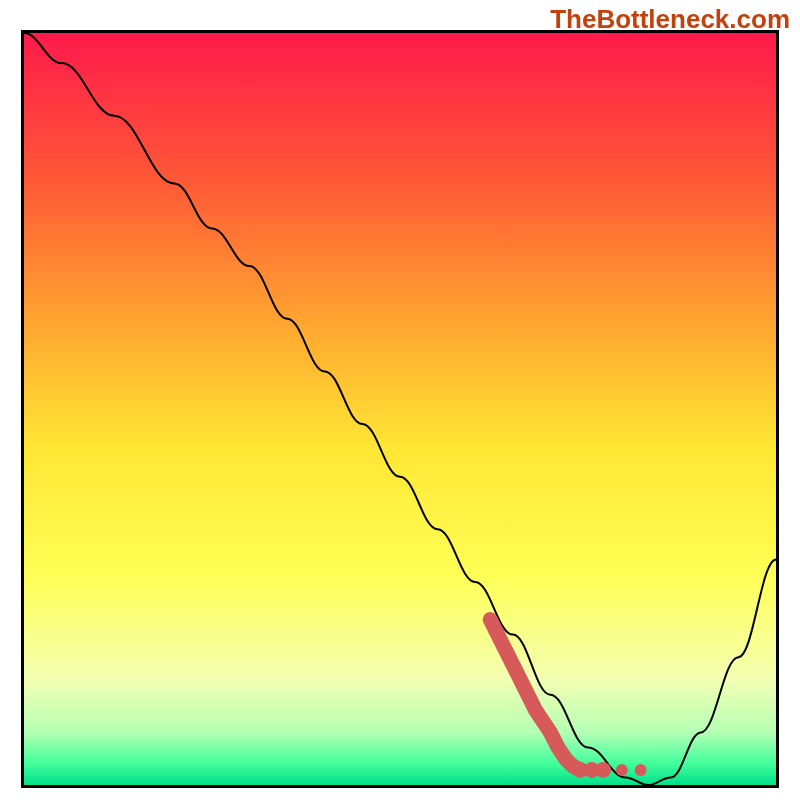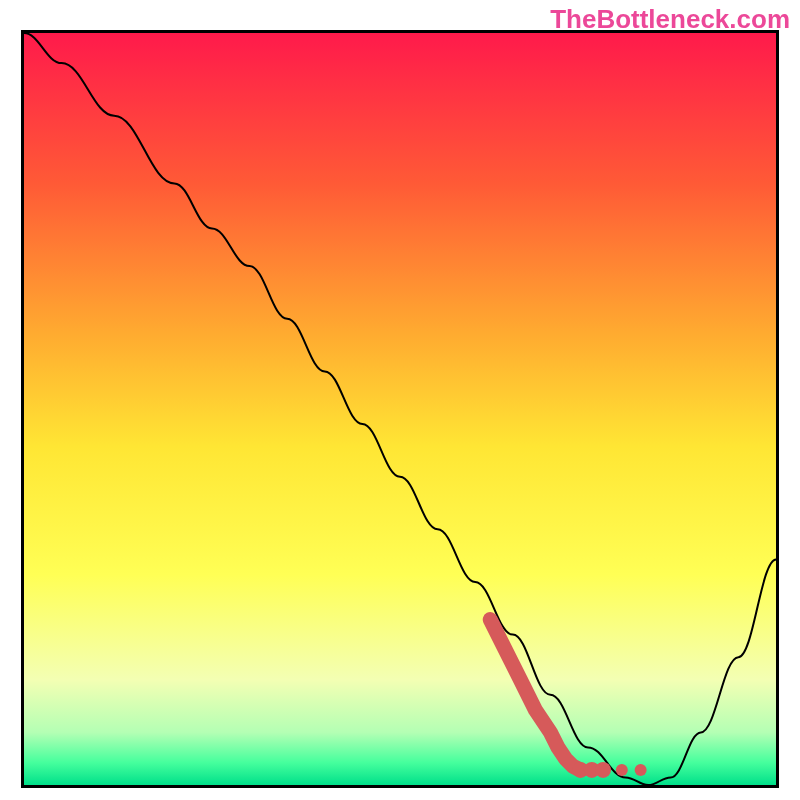--- a/index.html
+++ b/index.html
@@ -10,21 +10,21 @@
     height: 800px;
     background: #fff;
   }
   .watermark {
     position: absolute;
     top: 4px;
     right: 10px;
     font-family: Arial, Helvetica, sans-serif;
     font-size: 26px;
     font-weight: 700;
-    color: #ec4899;
+    color: #c2410c;
     letter-spacing: 0px;
     margin-left: 42px;
   }
   .plot {
     position: absolute;
     left: 21px;
     top: 30px;
     width: 758px;
     height: 758px;
     border: 3px solid #000;

